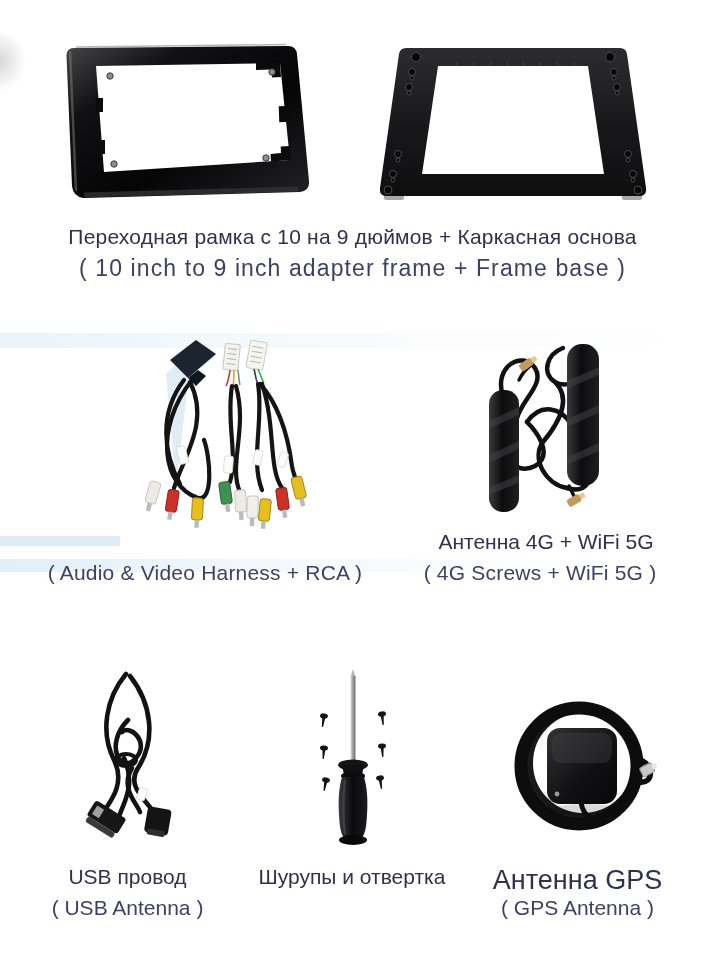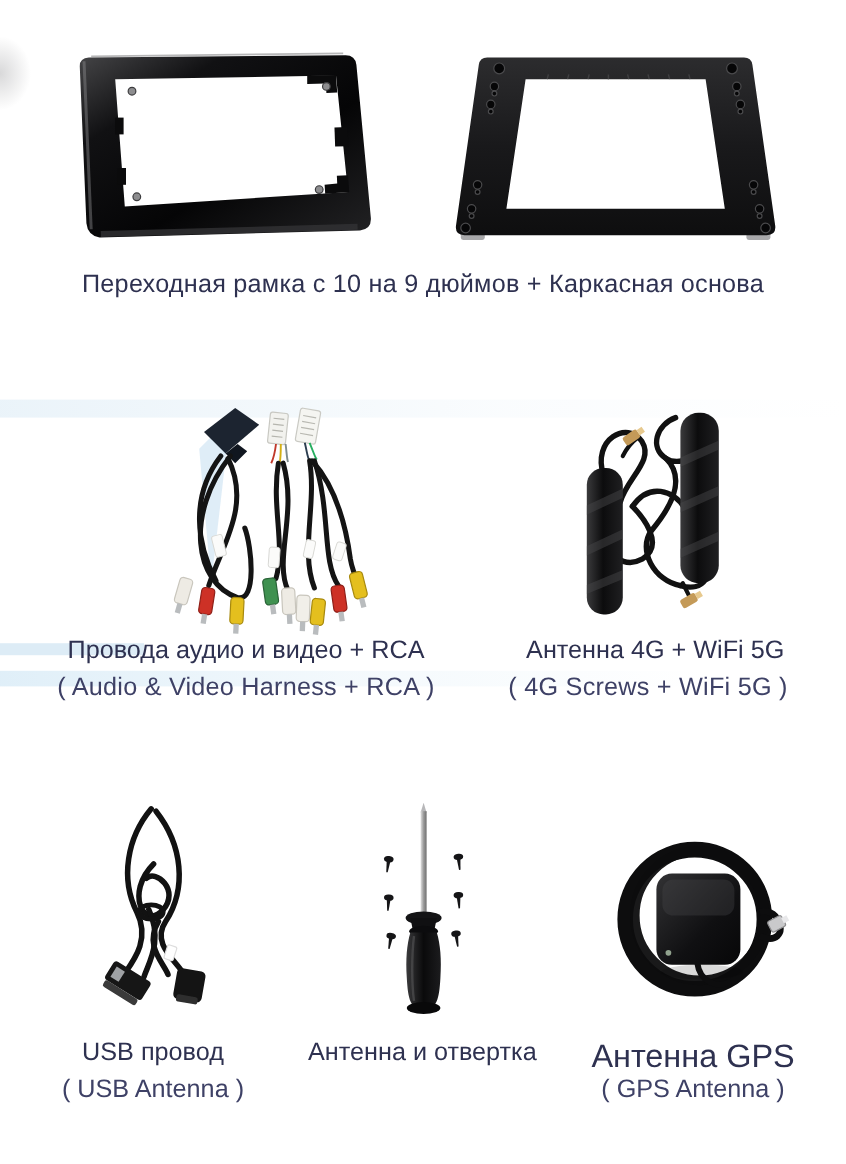--- a/index.html
+++ b/index.html
@@ -110,20 +110,21 @@
         <circle cx="252" cy="112" r="3.5"></circle>
           <circle cx="252" cy="118" r="2"></circle>
         <circle cx="257" cy="132" r="3.5"></circle>
           <circle cx="257" cy="138" r="2"></circle>
         <circle cx="262" cy="148" r="4"></circle>
       </g>
     </svg>
   </figure>
 
   <div class="cap ru cap-top-ru">Переходная рамка с 10 на 9 дюймов + Каркасная основа</div>
+  <div class="cap en cap-top-en">( 10 inch to 9 inch adapter frame + Frame base )</div>
 
   <figure class="fig" style="left:140px;top:336px;width:178px;height:194px;">
     <svg viewBox="0 0 178 194">
       <polygon points="26,38 52,12 36,150" fill="#d7e9f5" opacity="0.8"></polygon>
       <polygon points="30,24 56,4 76,18 48,42" fill="#1c2430"></polygon>
       <polygon points="48,42 58,34 66,40 56,50" fill="#10161f"></polygon>
       <g transform="rotate(6 92 22)">
         <rect x="84" y="8" width="15" height="26" rx="2" fill="#f2f2ee" stroke="#c8c8c2"></rect>
         <path d="M87,13h9M87,18h9M87,23h9M87,28h9" stroke="#b5b5ae" stroke-width="1" fill="none"></path>
       </g>
@@ -241,21 +242,20 @@
       </g>
       <g>
         <g transform="rotate(-30 92 162)">
           <rect x="84" y="158" width="14" height="8" rx="2" fill="#c49a58"></rect>
           <rect x="98" y="159.5" width="5" height="5" fill="#e7c98e"></rect>
         </g>
       </g>
     </svg>
   </figure>
 
-  <div class="cap ru cap-mid-ru-l">Провода аудио и видео + RCA</div>
   <div class="cap en cap-mid-en-l">( Audio &amp; Video Harness + RCA )</div>
   <div class="cap ru cap-mid-ru-r">Антенна 4G + WiFi 5G</div>
   <div class="cap en cap-mid-en-r">( 4G Screws + WiFi 5G )</div>
 
   <figure class="fig" style="left:80px;top:668px;width:112px;height:178px;">
     <svg viewBox="0 0 112 178">
       <g stroke="#121212" stroke-width="4.6" fill="none" stroke-linecap="round">
         <path d="M46,6 C26,30 20,64 34,92 C46,116 30,134 22,146"></path>
         <path d="M50,8 C72,36 76,72 58,100 C46,118 66,132 72,142"></path>
         <path d="M48,52 C24,76 40,108 56,90 C70,74 50,56 42,64"></path>
@@ -346,17 +346,17 @@
       <ellipse cx="80" cy="128" rx="34" ry="6" fill="#000000" opacity="0.15"></ellipse>
       <path d="M76,120 C78,136 92,142 104,136" fill="none" stroke="#0d0d0e" stroke-width="5"></path>
       <rect x="42" y="46" width="70" height="76" rx="13" fill="url(#gPuck)"></rect>
       <rect x="47" y="51" width="60" height="30" rx="9" fill="#48484a" opacity="0.35"></rect>
       <circle cx="52" cy="112" r="2.4" fill="#9fb19b" opacity="0.9"></circle>
     </svg>
   </figure>
 
   <div class="cap ru cap-b-ru-1">USB провод</div>
   <div class="cap en cap-b-en-1">( USB Antenna )</div>
-  <div class="cap ru cap-b-ru-2">Антенна и отвертка</div>
+  <div class="cap ru cap-b-ru-2">Шурупы и отвертка</div>
   <div class="cap ru cap-b-ru-3">Антенна GPS</div>
   <div class="cap en cap-b-en-3">( GPS Antenna )</div>
 
 </div>
 
 </body></html>

